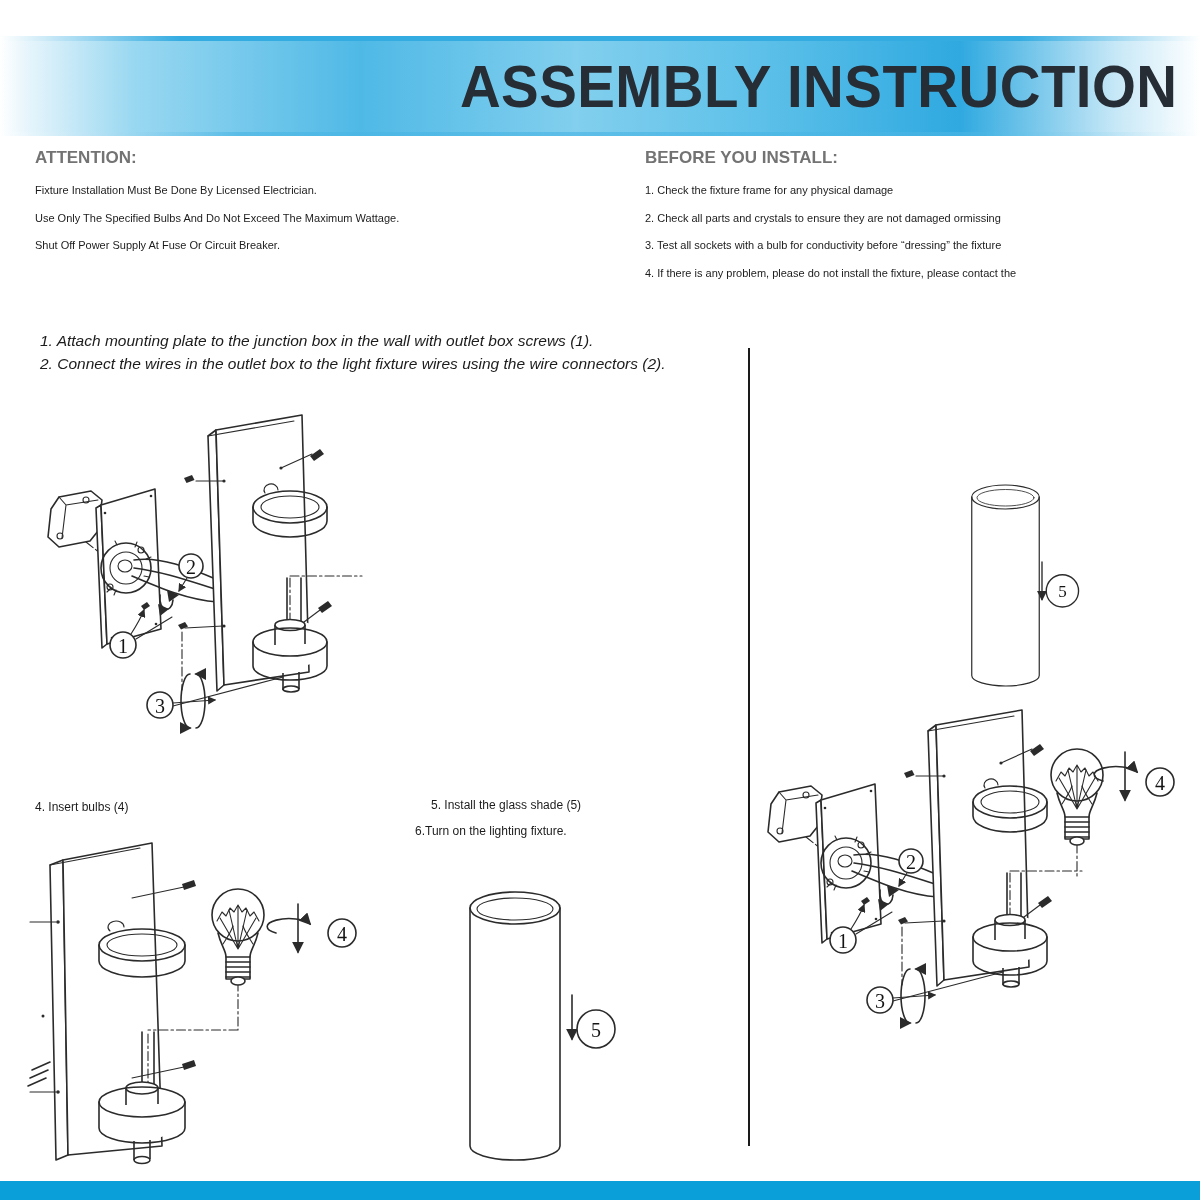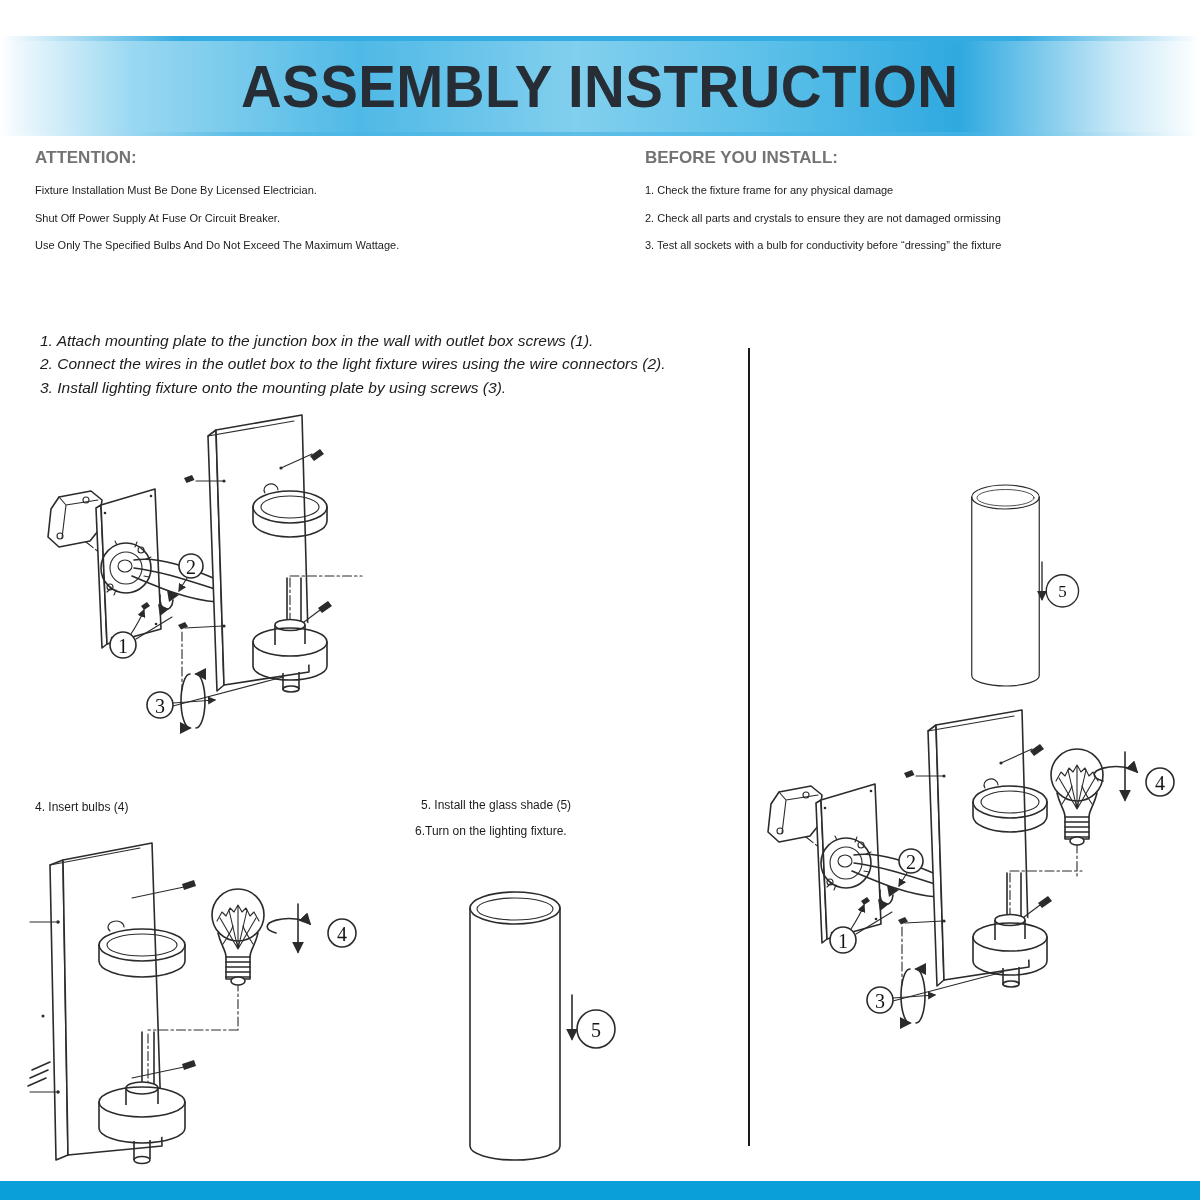--- a/index.html
+++ b/index.html
@@ -1,21 +1,21 @@
 <!DOCTYPE html>
 <html><head>
 <meta charset="utf-8">
 <style>
   html,body{margin:0;padding:0;background:#fff;}
   .page{position:relative;width:1200px;height:1200px;background:#fff;overflow:hidden;
         font-family:"Liberation Sans",sans-serif;color:#1c1c1c;}
   
   .banner{position:absolute;left:0;top:36px;width:1200px;height:100px;
     background:linear-gradient(90deg,#ffffff 0%,#e9f6fc 2%,#9ad8f1 11%,#4fb9e6 30%,#82cfee 48%,#5ec1e9 63%,#2fa9e0 80%,#c7e8f7 93%,#ffffff 100%);
-    display:flex;align-items:center;justify-content:center;}
+    display:flex;align-items:center;justify-content:flex-end;}
   .banner::before{content:"";position:absolute;left:0;top:0;width:100%;height:5px;
     background:linear-gradient(90deg,#ffffff 0%,#35ace1 15%,#35ace1 85%,#ffffff 100%);}
   .banner::after{content:"";position:absolute;left:0;bottom:0;width:100%;height:4px;
     background:linear-gradient(90deg,#ffffff 0%,#49b5e4 20%,#49b5e4 82%,#ffffff 100%);opacity:.65;}
   .banner-title{font-size:60px;font-weight:bold;color:#262d35;letter-spacing:.5px;
     transform:scaleX(.94);white-space:nowrap;}
   
   .attention{position:absolute;left:35px;top:148px;width:600px;}
   .before{position:absolute;left:645px;top:148px;width:545px;}
   .blk-heading{font-size:17px;font-weight:bold;color:#737373;margin:0 0 9px 0;}
@@ -189,39 +189,39 @@
     </defs>
   </svg>
 
   <header class="banner">
     <div class="banner-title">ASSEMBLY INSTRUCTION</div>
   </header>
 
   <section class="attention">
     <p class="blk-heading">ATTENTION:</p>
     <p class="blk-line">Fixture Installation Must Be Done By Licensed Electrician.</p>
+    <p class="blk-line">Use Only The Specified Bulbs And Do Not Exceed The Maximum Wattage.</p>
     <p class="blk-line">Shut Off Power Supply At Fuse Or Circuit Breaker.</p>
-    <p class="blk-line">Use Only The Specified Bulbs And Do Not Exceed The Maximum Wattage.</p>
   </section>
 
   <section class="before">
     <p class="blk-heading">BEFORE YOU INSTALL:</p>
     <p class="blk-line">1. Check the fixture frame for any physical damage</p>
     <p class="blk-line">2. Check all parts and crystals to ensure they are not damaged ormissing</p>
     <p class="blk-line">3. Test all sockets with a bulb for conductivity before “dressing” the fixture</p>
+    <p class="blk-line">4. If there is any problem, please do not install the fixture, please contact the</p>
   </section>
 
   <section class="steps">
     <p class="step-line">1. Attach mounting plate to the junction box in the wall with outlet box screws (1).</p>
     <p class="step-line">2. Connect the wires in the outlet box to the light fixture wires using the wire connectors (2).</p>
-    <p class="step-line">3. Install lighting fixture onto the mounting plate by using screws (3).</p>
   </section>
 
   <div class="small-label" style="left:35px;top:800px;">4. Insert bulbs (4)</div>
-  <div class="small-label" style="left:421px;top:798px;">5. Install the glass shade (5)</div>
+  <div class="small-label" style="left:431px;top:798px;">5. Install the glass shade (5)</div>
   <div class="small-label" style="left:415px;top:824px;">6.Turn on the lighting fixture.</div>
 
   <svg class="fig" style="left:20px;top:410px;" width="360" height="340" viewBox="0 0 360 340">
     <use href="#g-assembly"></use>
   </svg>
 
   <svg class="fig" style="left:20px;top:830px;" width="360" height="340" viewBox="0 0 360 340">
     <g>
       <path class="lnw" d="M30,35 L43,30 L48,325 L36,330 Z"></path>
       <path class="lnw" d="M43,30 L132,13 L142,316 L48,325 Z"></path>

